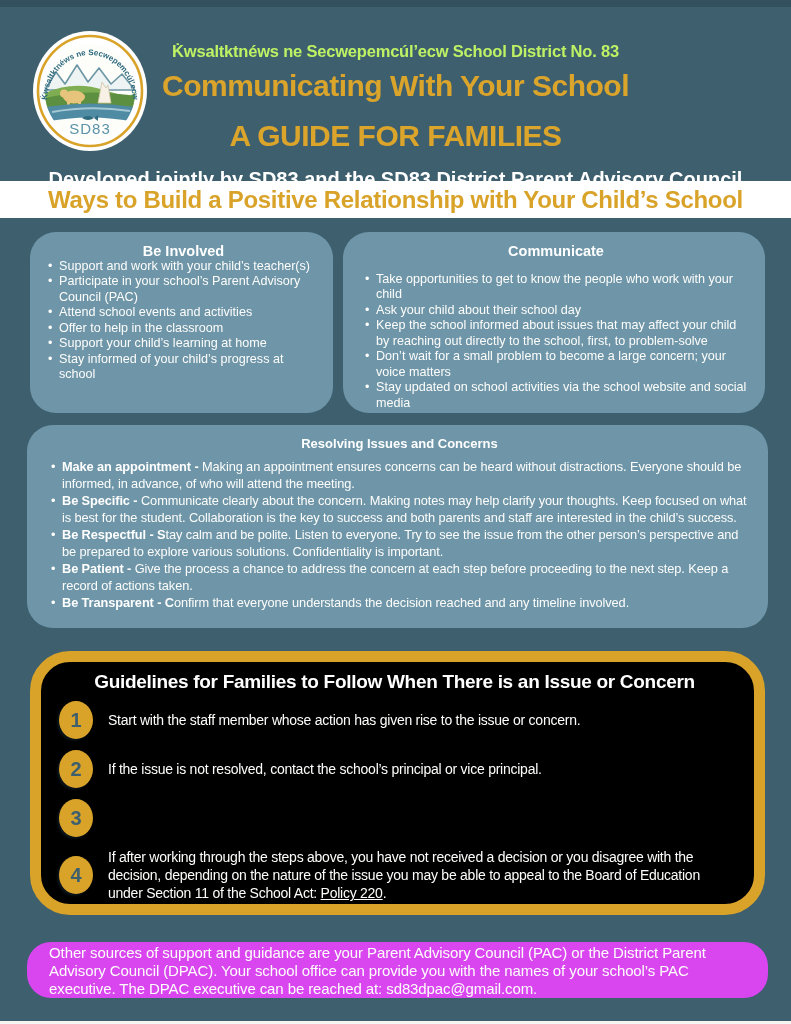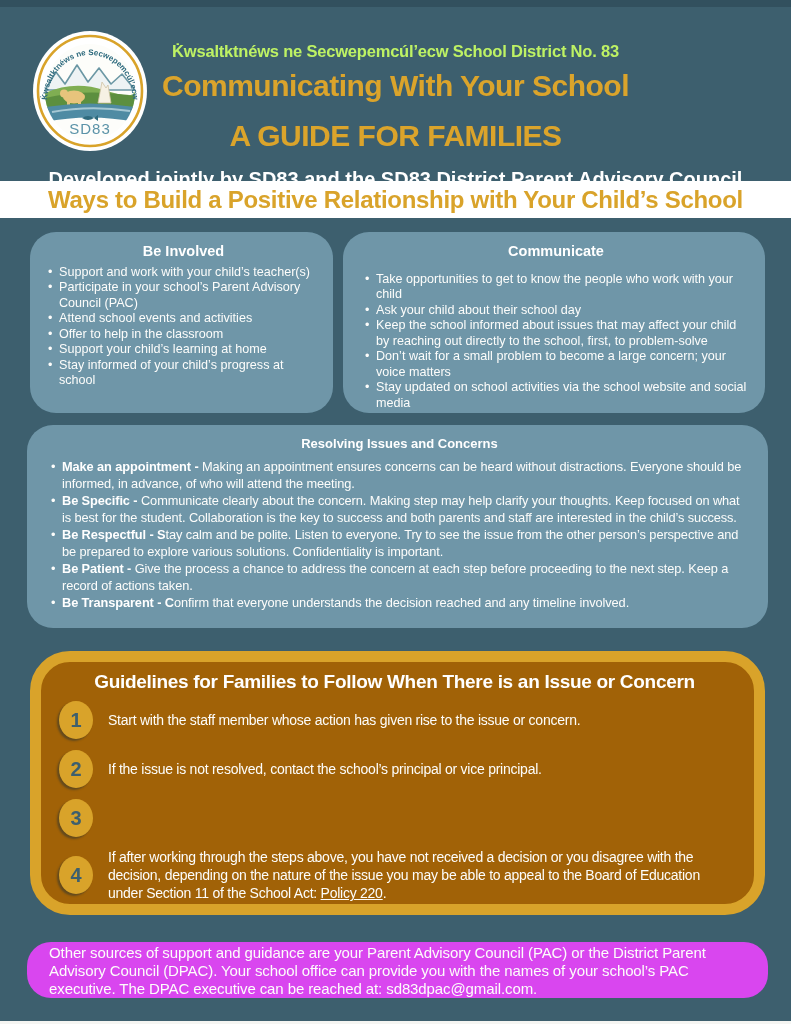--- a/index.html
+++ b/index.html
@@ -31,36 +31,36 @@
   .panel {
     position:absolute; background:#6f96a8; border-radius:26px;
     color:#fdfdfb; overflow:hidden;
   }
   .panel h2 { text-align:center; font-weight:bold; color:#fff; }
   .panel ul { list-style:none; }
   .panel li { position:relative; padding-left:13px; }
   .panel li::before { content:"\2022"; position:absolute; left:2px; }
 
   .panel-be-involved { left:30px; top:232px; width:303px; height:181px; padding:11px 12px 8px 16px; }
-  .panel-be-involved h2 { font-size:14.5px; margin-bottom:6px; }
+  .panel-be-involved h2 { font-size:14.5px; }
   .panel-be-involved ul { font-size:12.6px; line-height:1.23; }
 
   .panel-communicate { left:343px; top:232px; width:422px; height:181px; padding:11px 16px 8px 20px; }
   .panel-communicate h2 { font-size:14.5px; margin-bottom:13px; }
   .panel-communicate ul { font-size:12.6px; line-height:1.23; }
 
   .panel-resolving { left:27px; top:425px; width:741px; height:203px; padding:11px 18px 8px 22px; }
   .panel-resolving h2 { font-size:13px; margin-bottom:7px; }
   .panel-resolving ul { font-size:12.8px; line-height:1.33; letter-spacing:-0.1px; }
   .panel-resolving strong { font-weight:bold; color:#fff; }
 
   
   .guidelines {
     position:absolute; left:30px; top:651px; width:735px; height:264px;
-    background:#a16207; border:11px solid #d9a32a; border-radius:40px;
+    background:#000000; border:11px solid #d9a32a; border-radius:40px;
     padding:9px 24px 6px 18px; overflow:hidden;
   }
   .guidelines h2 { text-align:center; font-size:19px; font-weight:bold; color:#fff; letter-spacing:-0.3px; margin-bottom:8px; }
   .step { display:flex; align-items:center; gap:15px; margin-bottom:11px; }
   .step-num {
     flex:0 0 34px; width:34px; height:38px; border-radius:50%;
     background:#d9a32a; color:#3d5f6e; font-size:20px; font-weight:bold;
     display:flex; align-items:center; justify-content:center;
     box-shadow:-2px 2px 2px rgba(25,45,55,.45);
   }
@@ -148,21 +148,21 @@
       <li>Keep the school informed about issues that may affect your child by reaching out directly to the school, first, to problem-solve</li>
       <li>Don’t wait for a small problem to become a large concern; your voice matters</li>
       <li>Stay updated on school activities via the school website and social media</li>
     </ul>
   </section>
 
   <section class="panel panel-resolving">
     <h2>Resolving Issues and Concerns</h2>
     <ul>
       <li><strong>Make an appointment - </strong><span>Making an appointment ensures concerns can be heard without distractions. Everyone should be informed, in advance, of who will attend the meeting.</span></li>
-      <li><strong>Be Specific - </strong><span>Communicate clearly about the concern. Making step may help clarify your thoughts. Keep focused on what is best for the student. Collaboration is the key to success and both parents and staff are interested in the child’s success.</span></li>
+      <li><strong>Be Specific - </strong><span>Communicate clearly about the concern. Making notes may help clarify your thoughts. Keep focused on what is best for the student. Collaboration is the key to success and both parents and staff are interested in the child’s success.</span></li>
       <li><strong>Be Respectful - S</strong><span>tay calm and be polite. Listen to everyone. Try to see the issue from the other person’s perspective and be prepared to explore various solutions. Confidentiality is important.</span></li>
       <li><strong>Be Patient - </strong><span>Give the process a chance to address the concern at each step before proceeding to the next step. Keep a record of actions taken.</span></li>
       <li><strong>Be Transparent - C</strong><span>onfirm that everyone understands the decision reached and any timeline involved.</span></li>
     </ul>
   </section>
 
   <section class="guidelines">
     <h2>Guidelines for Families to Follow When There is an Issue or Concern</h2>
     <div class="step">
       <div class="step-num">1</div>

